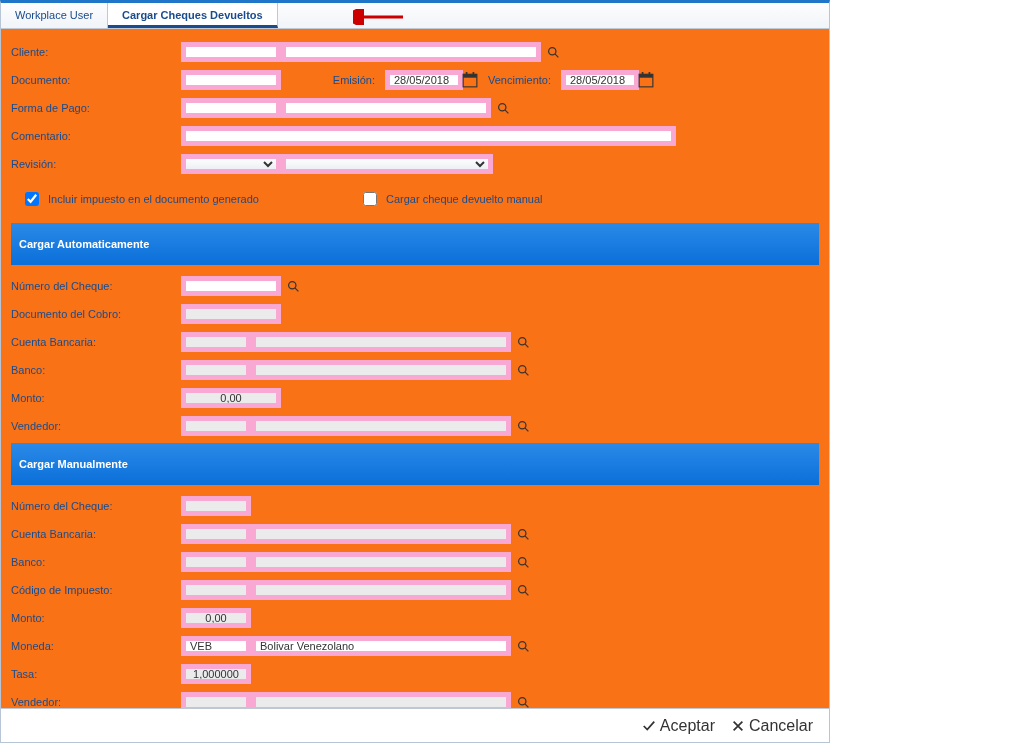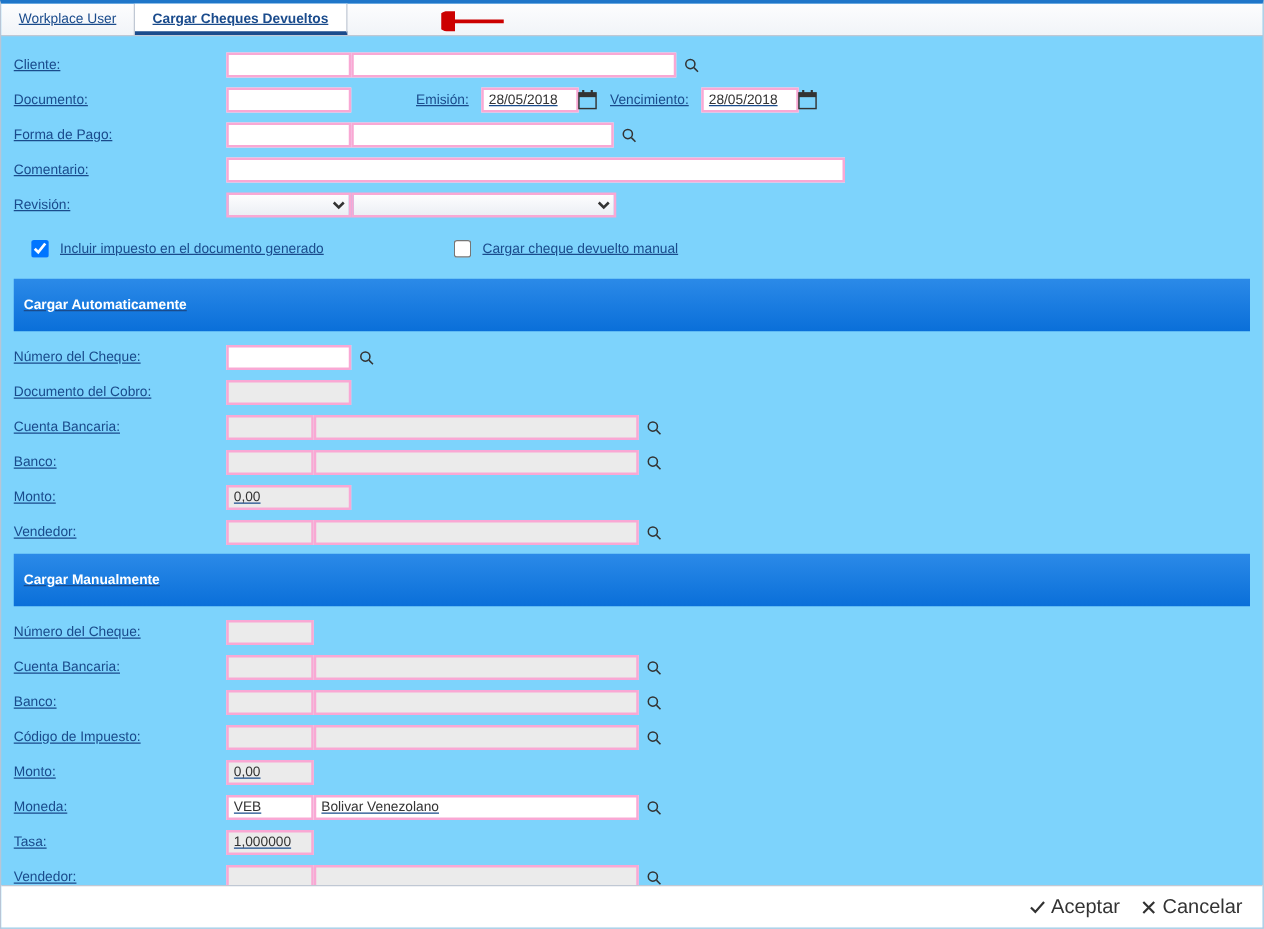--- a/index.html
+++ b/index.html
@@ -4,27 +4,26 @@
 <style>
   * { box-sizing: border-box; }
   body {
     margin: 0;
     font-family: Verdana, Arial, sans-serif;
     font-size: 11px;
     color: #1a4b8c;
     background: #ffffff;
   }
   .window {
-    width: 1011px;
+    width: 830px;
     height: 743px;
     border: 1px solid #b8c5d6;
     border-top: 3px solid #1f76c9;
     position: relative;
-    background:#7dd3fc;
-    text-decoration:underline;
+    background:#f97316;
   }
   .tabs {
     display: flex;
     border-bottom: 1px solid #c0c8d4;
     background: linear-gradient(#fdfdfe,#f1f4f8);
     height: 26px;
   }
   .tab {
     padding: 6px 14px 4px 14px;
     border-right: 1px solid #c0c8d4;
@@ -60,32 +59,32 @@
     font-size: 11px;
     padding-right: 6px;
   }
   .lbl-inline {
     color:#1a4b8c;
     font-size:11px;
     padding:0 10px 0 26px;
   }
   input.txt, input.txt-ro, select.sel {
     height: 20px;
-    border: 2px solid #f9a8d4;
+    border: 5px solid #f9a8d4;
     padding: 4px 4px;
     font-family: Verdana, Arial, sans-serif;
     font-size: 11px;
     color: #333;
     background:#fff;
   }
   input.txt-ro {
     background: #ebebeb;
     color:#333;
   }
-  input.txt-right { text-align:left; }
+  input.txt-right { text-align:center; }
   select.sel {
     background: linear-gradient(#fdfdfe,#eceff4);
   }
   .w70 { width:70px; }
   .w100 { width:100px; }
   .w260 { width:260px; }
   .w495 { width:495px; }
   .look {
     width:16px; height:16px;
     margin-left:4px;

